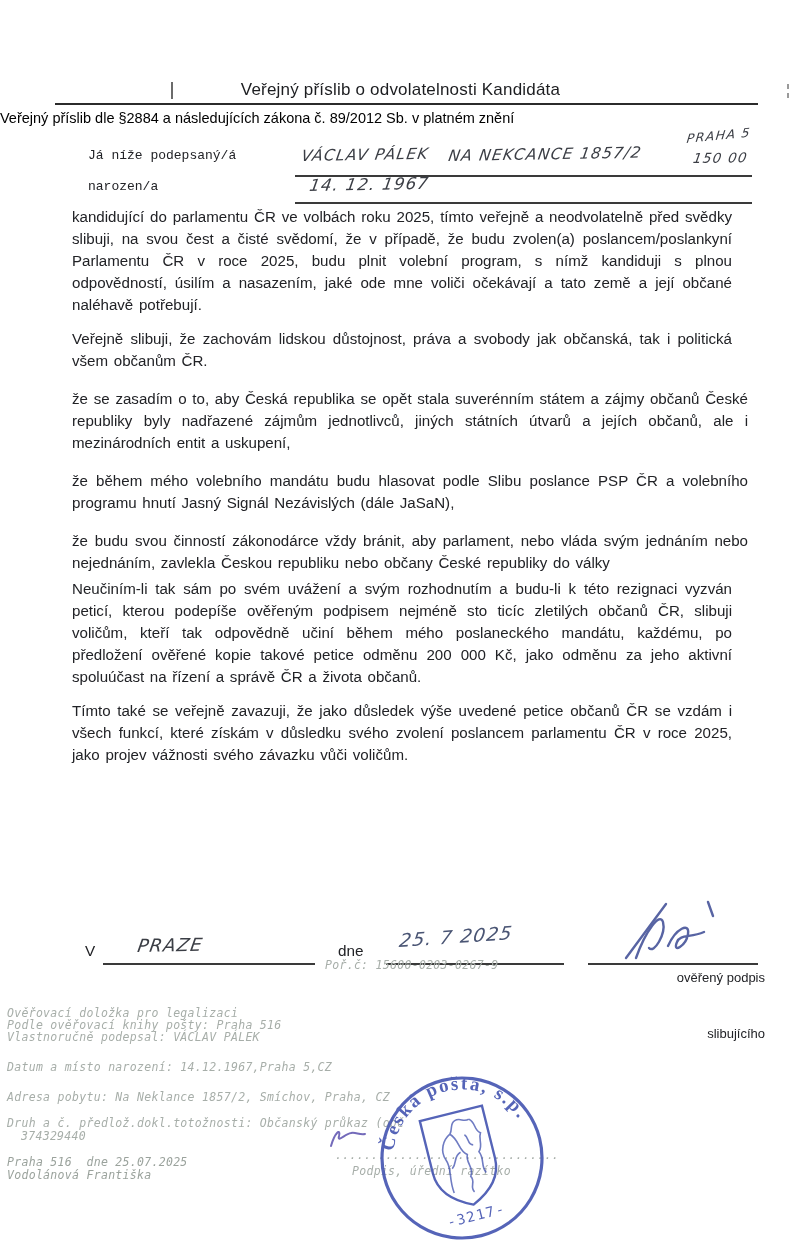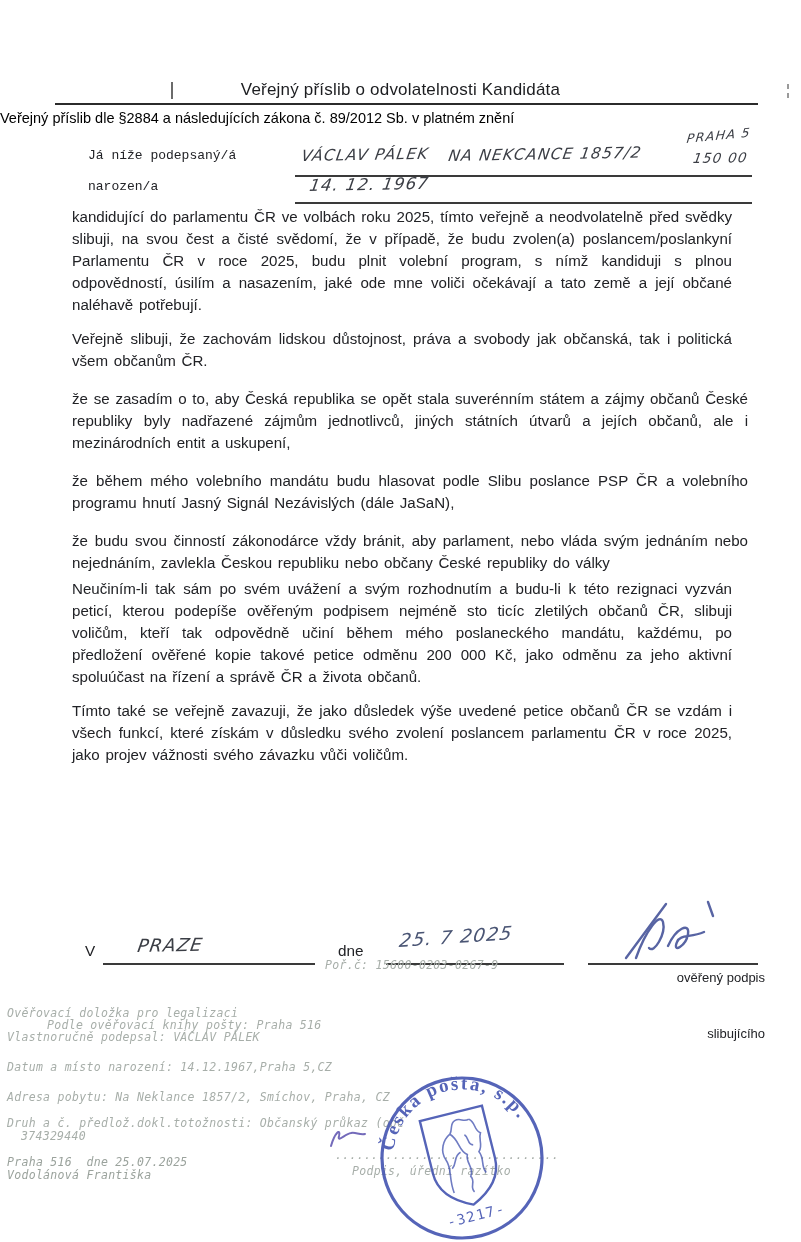--- a/index.html
+++ b/index.html
@@ -127,21 +127,21 @@
       <path d="M96 12 L101 26"></path>
     </g>
   </svg>
   <div class="underline" style="top:963px;left:588px;width:170px;"></div>
   <div class="sig-caption" style="top:970px;">ověřený podpis</div>
   <div class="sig-caption" style="top:990px;margin-top:36px;">slibujícího</div>
 
   <div class="notary">
     <div class="nline" style="top:1006px;left:0;">Ověřovací doložka pro legalizaci</div>
     <div class="nline" style="top:958px;left:318px;">Poř.č: 15600-0203-0267-9</div>
-    <div class="nline" style="top:1018px;left:0;margin-left:40px;">Podle ověřovací knihy pošty: Praha 516</div>
+    <div class="nline" style="top:1018px;left:0;">Podle ověřovací knihy pošty: Praha 516</div>
     <div class="nline" style="top:1030px;left:0;">Vlastnoručně podepsal: VÁCLAV PÁLEK</div>
     <div class="nline" style="top:1060px;left:0;">Datum a místo narození: 14.12.1967,Praha 5,CZ</div>
     <div class="nline" style="top:1090px;left:0;">Adresa pobytu: Na Neklance 1857/2, Smíchov, Praha, CZ</div>
     <div class="nline" style="top:1116px;left:0;">Druh a č. předlož.dokl.totožnosti: Občanský průkaz (obč</div>
     <div class="nline" style="top:1129px;left:14px;">374329440</div>
     <div class="nline darker" style="top:1155px;left:0;">Praha 516  dne 25.07.2025</div>
     <div class="nline darker" style="top:1168px;left:0;">Vodolánová Františka</div>
     <div class="nline" style="top:1148px;left:328px;">...............................</div>
     <div class="nline" style="top:1164px;left:345px;">Podpis, úřední razítko</div>
   </div>

